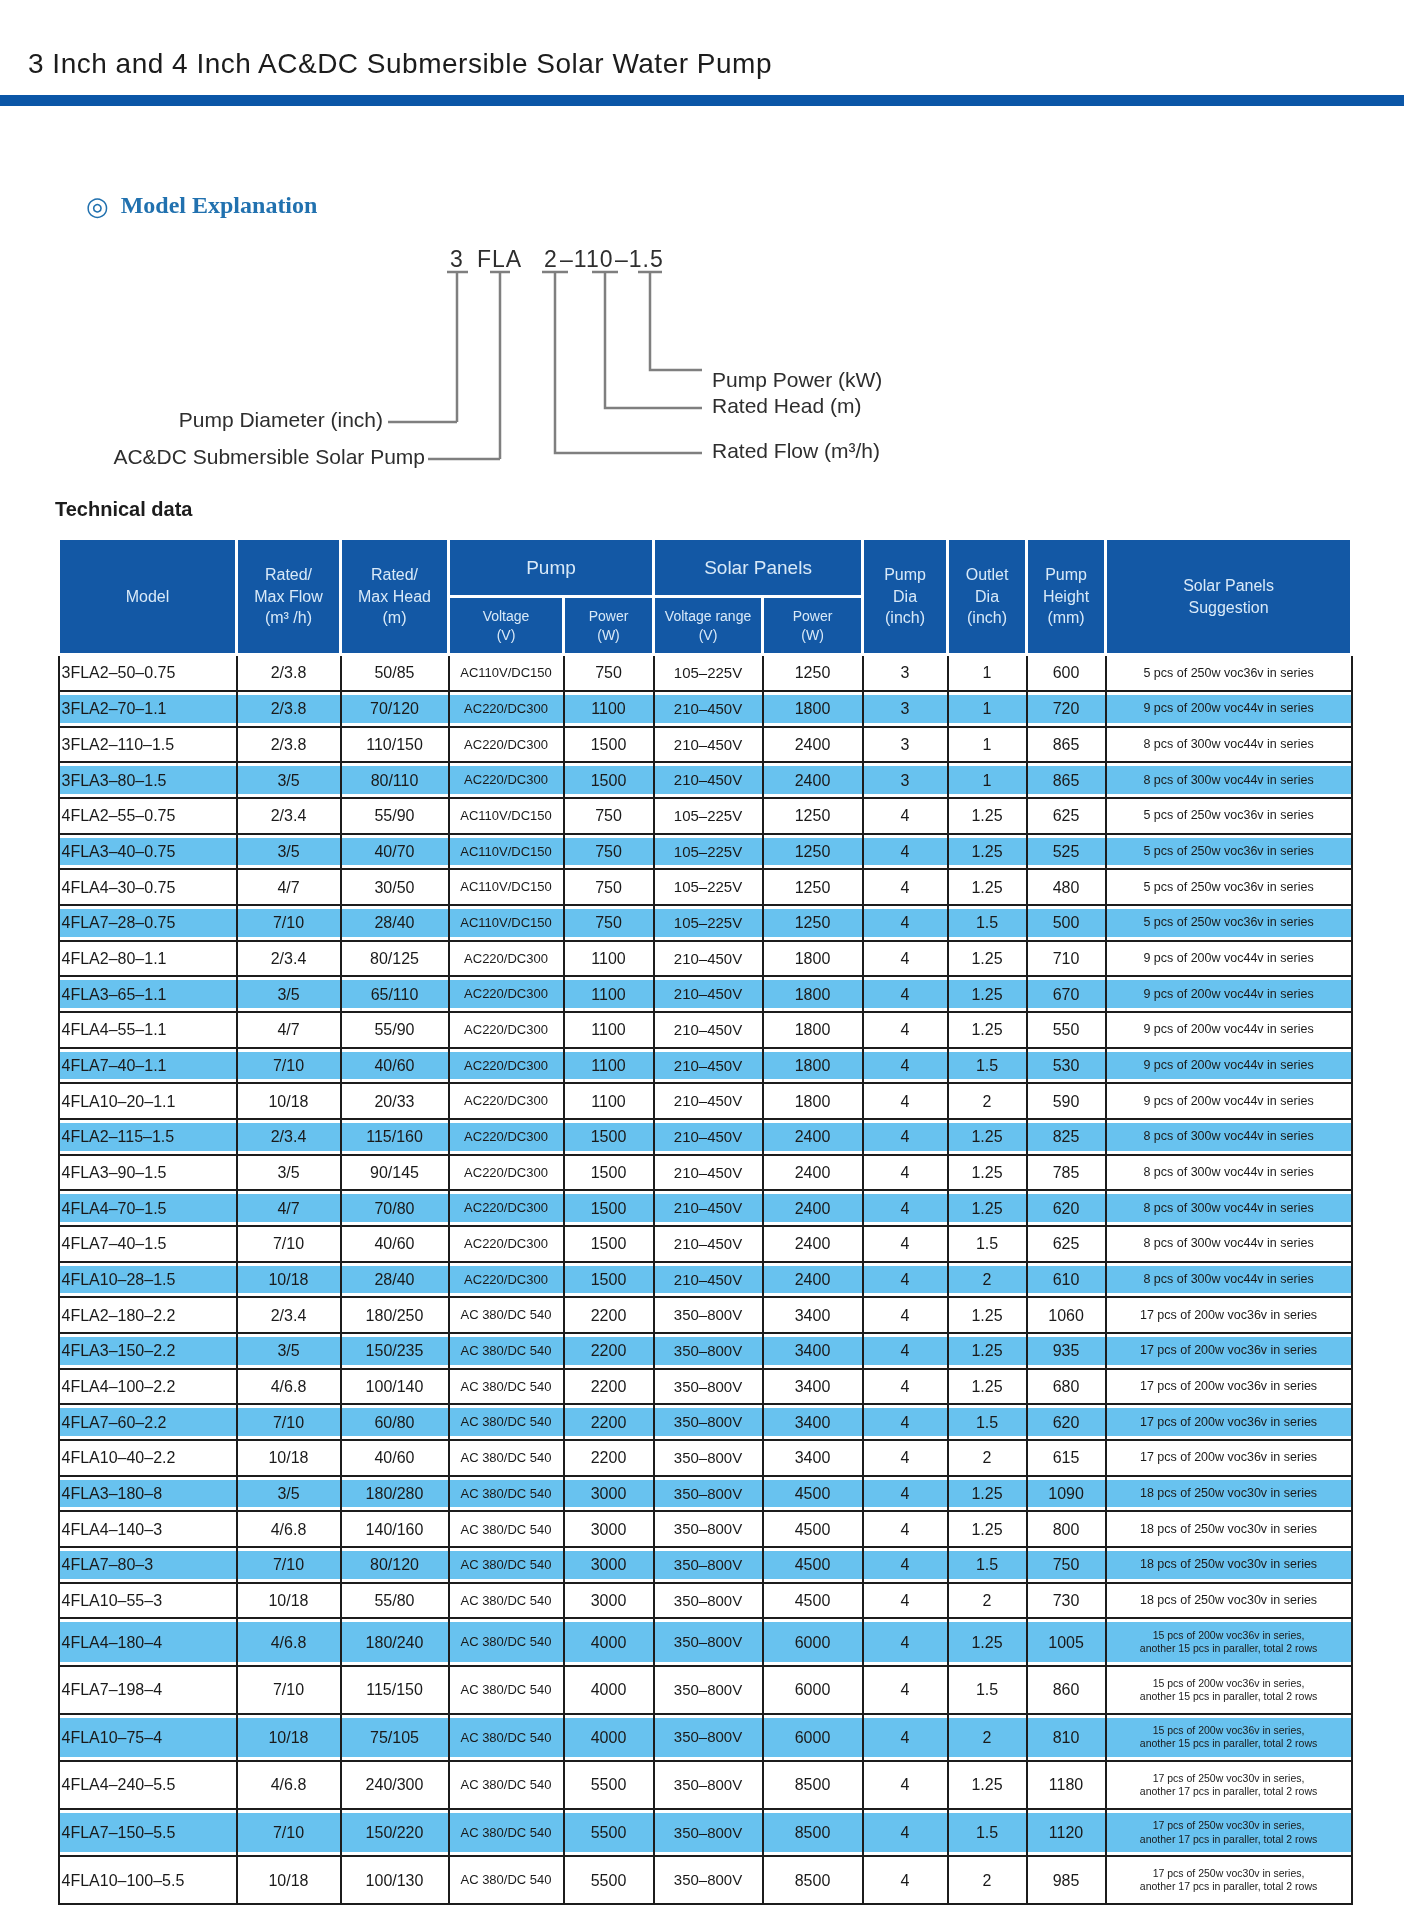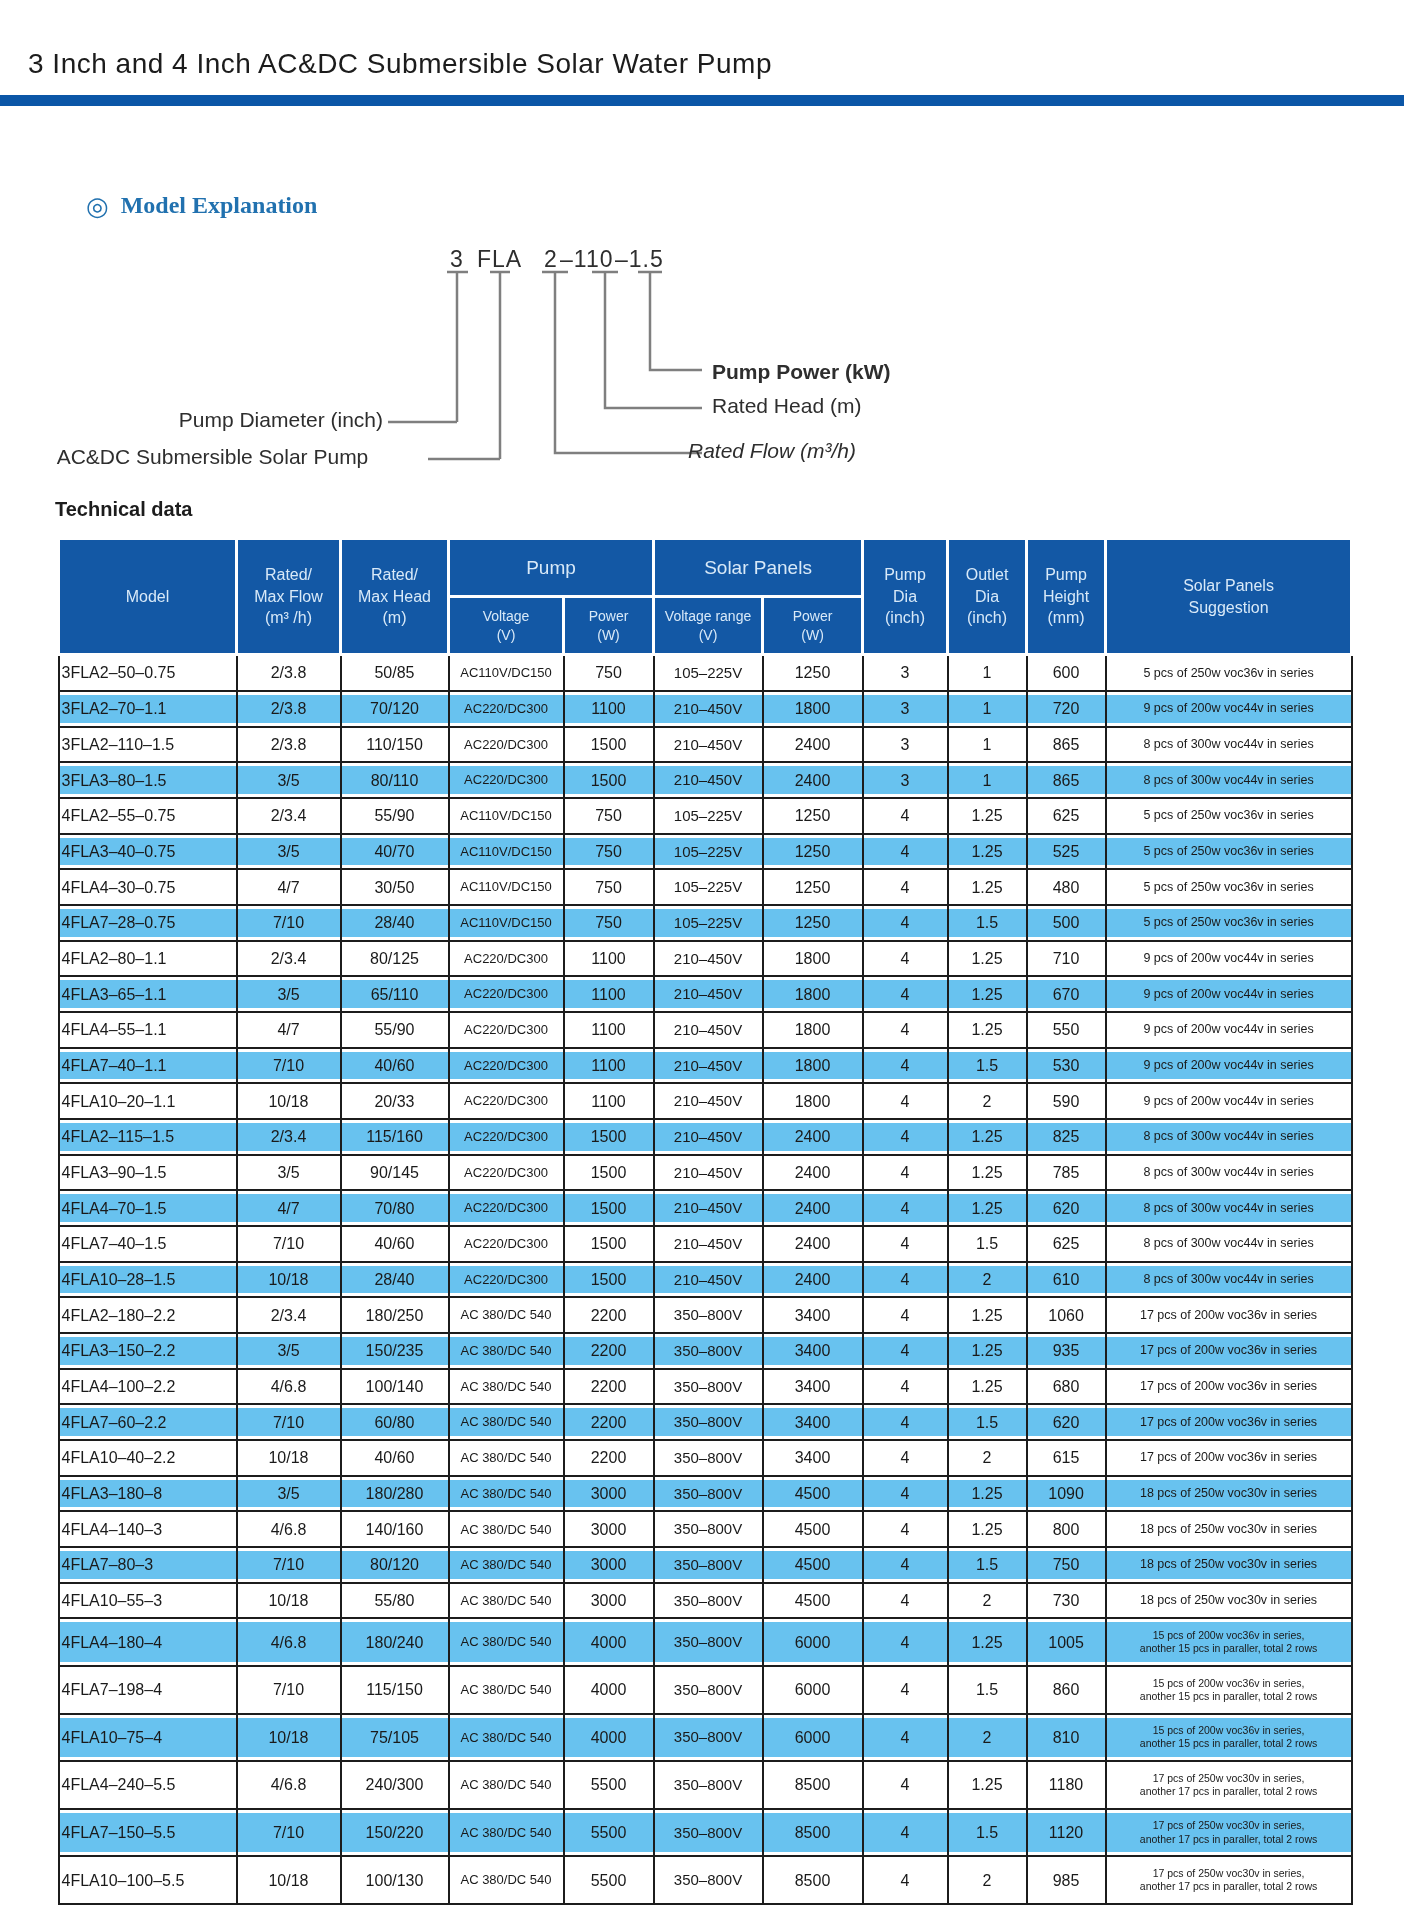--- a/index.html
+++ b/index.html
@@ -42,25 +42,25 @@
   }
   .cp-0 { left: 450px; }
   .cp-1 { left: 477px; }
   .cp-2 { left: 544px; }
   .cp-3 { left: 560px; }
   .cp-4 { left: 615px; }
   .diag-label {
     position: absolute; font-size: 21px; color: #2e2e2e;
     white-space: nowrap;
   }
-  .lr-0 { left: 712px; top: 120px; font-weight: bold; }
+  .lr-0 { left: 712px; top: 128px; }
   .lr-1 { left: 712px; top: 154px; }
-  .lr-2 { left: 688px; top: 199px; font-style: italic; }
+  .lr-2 { left: 712px; top: 199px; }
   .ll-0 { left: 0; top: 168px; width: 383px; text-align: right; }
-  .ll-1 { left: 0; top: 205px; width: 425px; text-align: center; }
+  .ll-1 { left: 0; top: 205px; width: 425px; text-align: right; }
   
   .tech-heading {
     position: absolute; left: 55px; top: 498px;
     font-size: 20px; font-weight: bold; color: #1c1c1c;
   }
   .table-wrap { position: absolute; left: 57px; top: 537px; }
   table.data-table {
     border-collapse: collapse; table-layout: fixed;
     width: 1293px; height: 1368px;
   }

